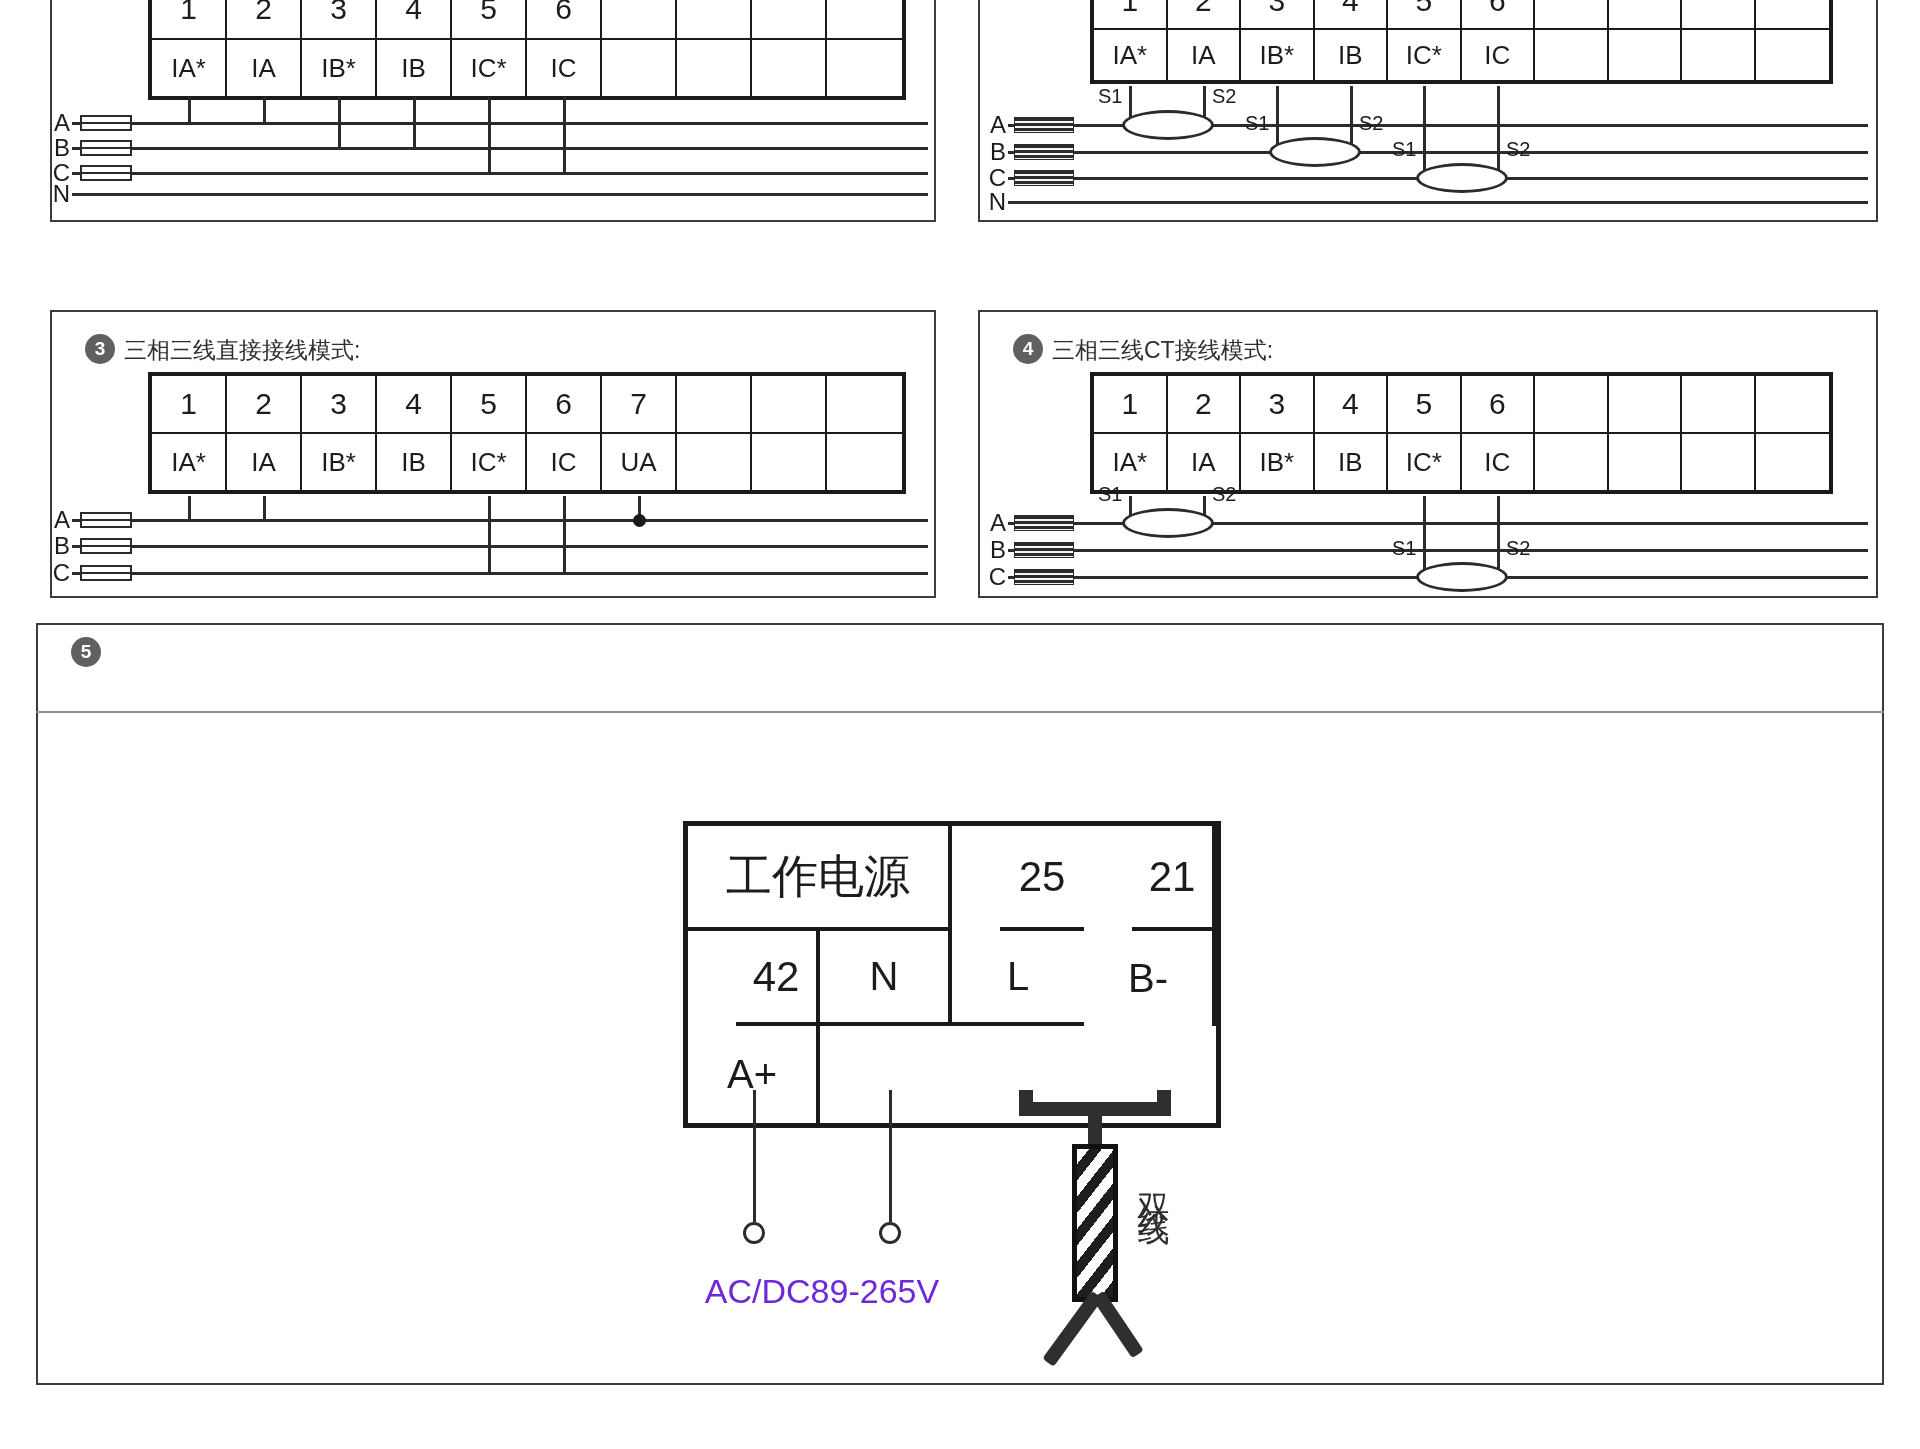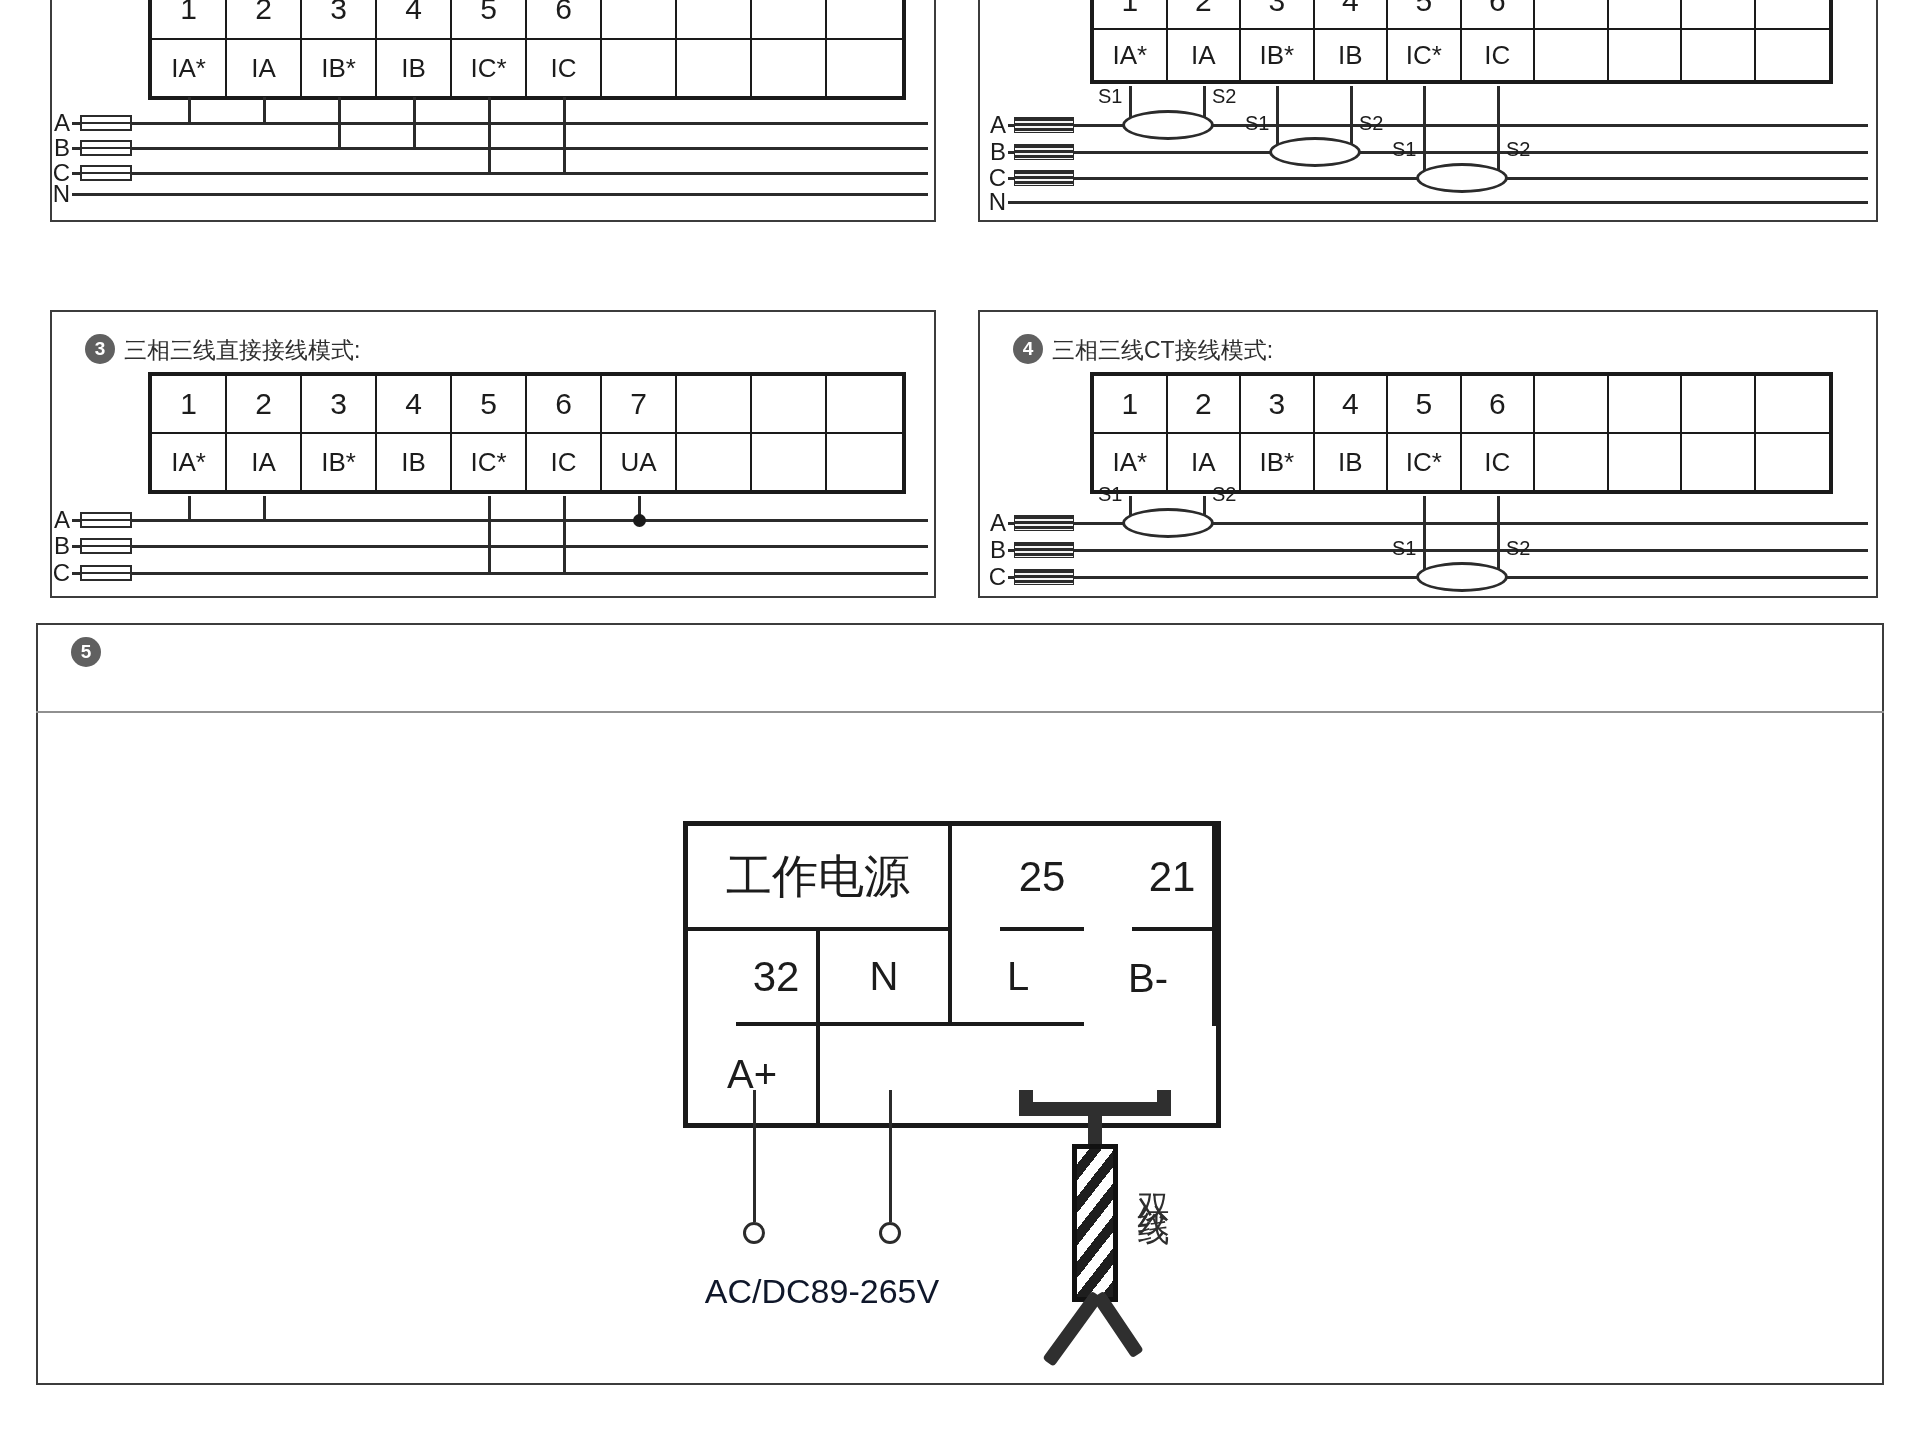--- a/index.html
+++ b/index.html
@@ -36,21 +36,21 @@
   .c5{border-right:4px solid #1a1a1a;border-bottom:4px solid #1a1a1a;box-sizing:border-box;
       display:flex;align-items:center;justify-content:center;}
   .t5 > .c5:nth-child(2),.t5 > .c5:nth-child(6),.t5 > .c5:nth-child(10){border-right:none;}
   .t5 > .c5:nth-child(n+7){border-bottom:none;}
   .sp2{grid-column:span 2;}
   .h5{font-size:46px;}
   .n5{font-size:42px;margin-left:48px;}
   .l5{font-size:40px;}
   .circ{position:absolute;width:22px;height:22px;border:3.5px solid #2b2b2b;border-radius:50%;
       background:#fff;box-sizing:border-box;}
-  .ac{position:absolute;width:340px;text-align:center;font-size:34px;color:#0f172a;}
+  .ac{position:absolute;width:340px;text-align:center;font-size:34px;color:#6d28d9;}
   .bk{position:absolute;background:#2f2f2f;}
   .shaft{position:absolute;width:46px;height:158px;border:5px solid #111;box-sizing:border-box;
       background:repeating-linear-gradient(-52deg,#1e1e1e 0 10px,#fff 10px 20px);}
   .prong{position:absolute;width:14px;background:#2f2f2f;transform-origin:50% 4px;border-radius:4px;}
   .vtext{position:absolute;writing-mode:vertical-rl;font-size:32px;letter-spacing:10px;color:#2e2e2e;}
   .rule{position:absolute;height:2px;background:#909090;}
 </style>
 </head>
 <body>
 
@@ -233,21 +233,21 @@
   <div class="s" style="left:1392px;top:538px">S1</div>
   <div class="s" style="left:1506px;top:538px">S2</div>
 
   <div class="panel" style="left:36px;top:623px;width:1848px;height:762px"></div>
   <div class="rule" style="left:36px;top:711px;width:1848px"></div>
   <div class="badge" style="left:71px;top:637px">5</div>
   <div class="t5" style="left:683px;top:821px">
     <div class="c5 h5 sp2">工作电源</div>
     <div class="c5 n5">25</div>
     <div class="c5 n5">21</div>
-    <div class="c5 n5">32</div>
+    <div class="c5 n5">42</div>
     <div class="c5 l5">N</div>
     <div class="c5 l5">L</div>
     <div class="c5 l5">B-</div>
     <div class="c5 l5">A+</div>
   </div>
   <div class="vl" style="left:752.5px;top:1090px;height:132px"></div>
   <div class="vl" style="left:888.5px;top:1090px;height:132px"></div>
   <div class="circ" style="left:743px;top:1222px"></div>
   <div class="circ" style="left:879px;top:1222px"></div>
   <div class="ac" style="left:652px;top:1272px">AC/DC89-265V</div>

